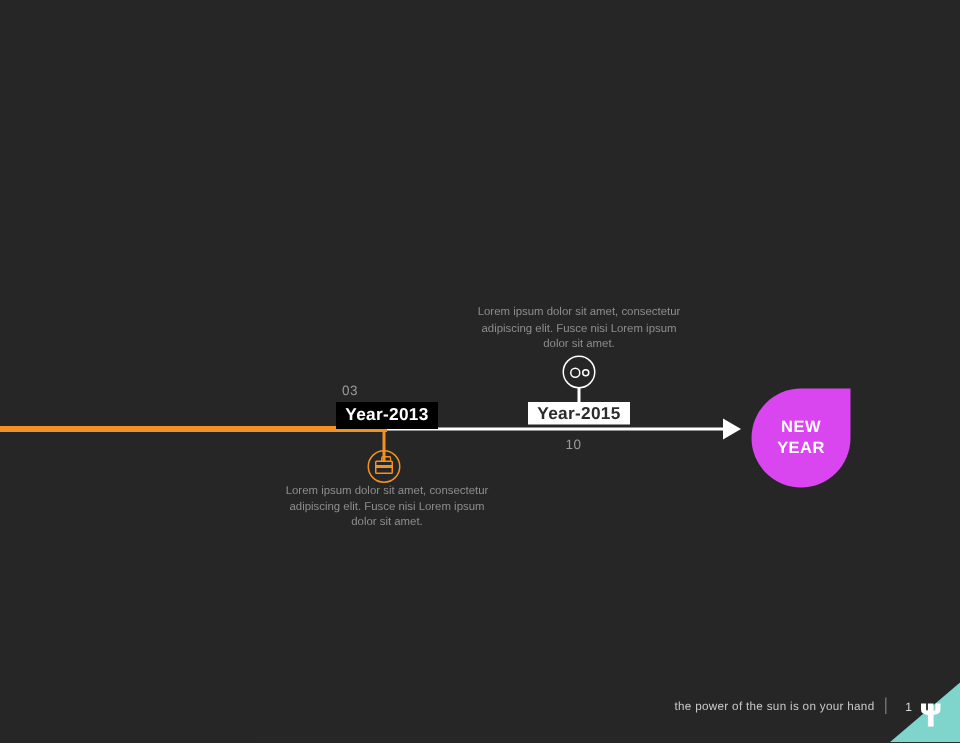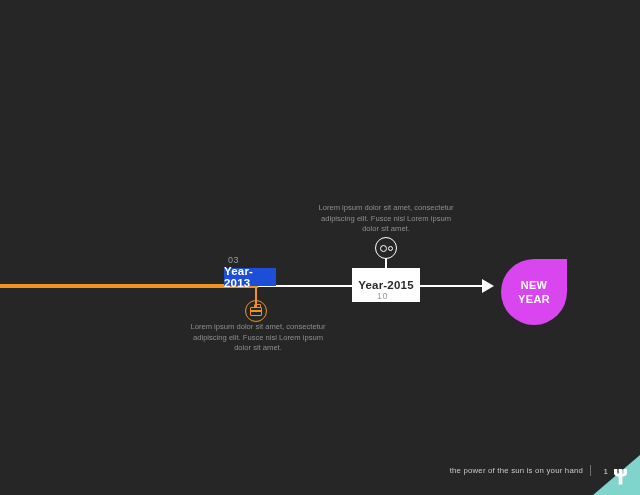--- a/index.html
+++ b/index.html
@@ -28,22 +28,22 @@
     border-left:12px solid #FFFFFF;
   }
 
   
   .marker-2013-num{
     position:absolute; left:228px; top:255px;
     font-size:9px; color:#9B9B9B; letter-spacing:.4px;
   }
   .label-2013{
     position:absolute; left:224px; top:268px;
-    width:52px; height:18px;
-    background:#1d4ed8;
+    width:68px; height:18px;
+    background:#000000;
     color:#FFFFFF;
     font-size:11.5px; font-weight:bold; letter-spacing:.2px;
     display:flex; align-items:center; justify-content:center;
   }
   .stem-2013{
     position:absolute; left:255px; top:286px; width:2px; height:22px;
     background:#F29222;
   }
   .icon-2013{
     position:absolute; left:245px; top:300px;
@@ -71,21 +71,21 @@
     font-size:7.6px; line-height:10.5px; color:#8E8E8E;
   }
 
   
   .marker-2015-num{
     position:absolute; left:377px; top:291px;
     font-size:9px; color:#9B9B9B; letter-spacing:.4px;
   }
   .label-2015{
     position:absolute; left:352px; top:268px;
-    width:68px; height:34px;
+    width:68px; height:15px;
     background:#FFFFFF;
     color:#2B2B2B;
     font-size:11.5px; font-weight:bold; letter-spacing:.2px;
     display:flex; align-items:center; justify-content:center;
   }
   .stem-2015{
     position:absolute; left:385px; top:258px; width:2px; height:14px;
     background:#FFFFFF;
   }
   .icon-2015{

